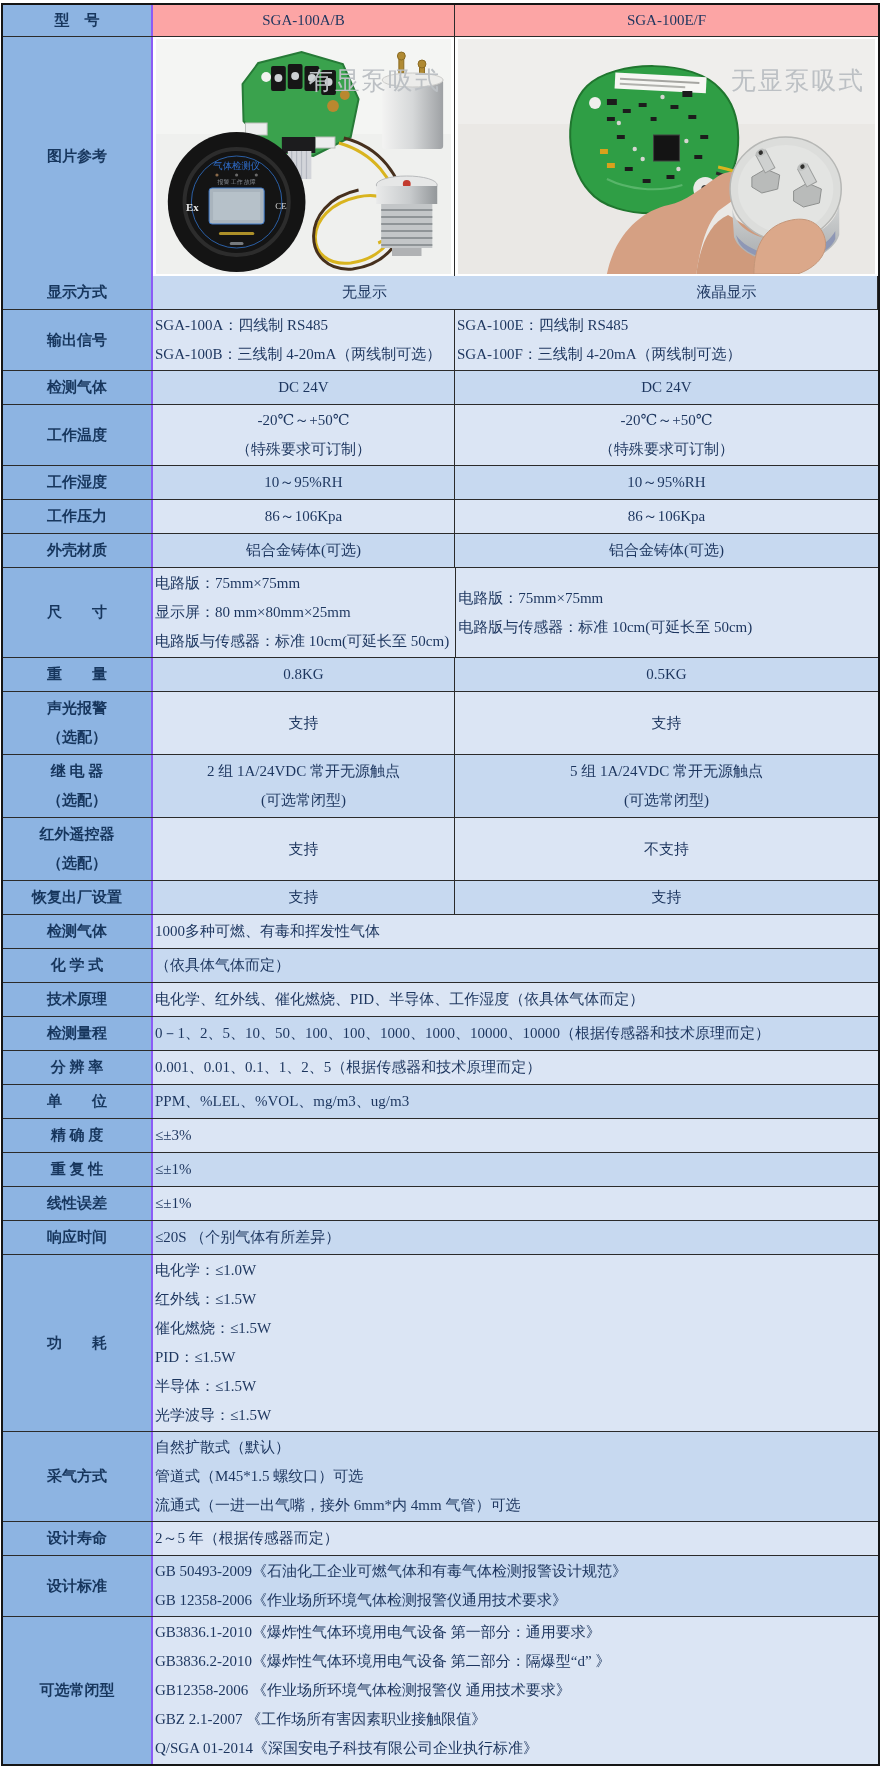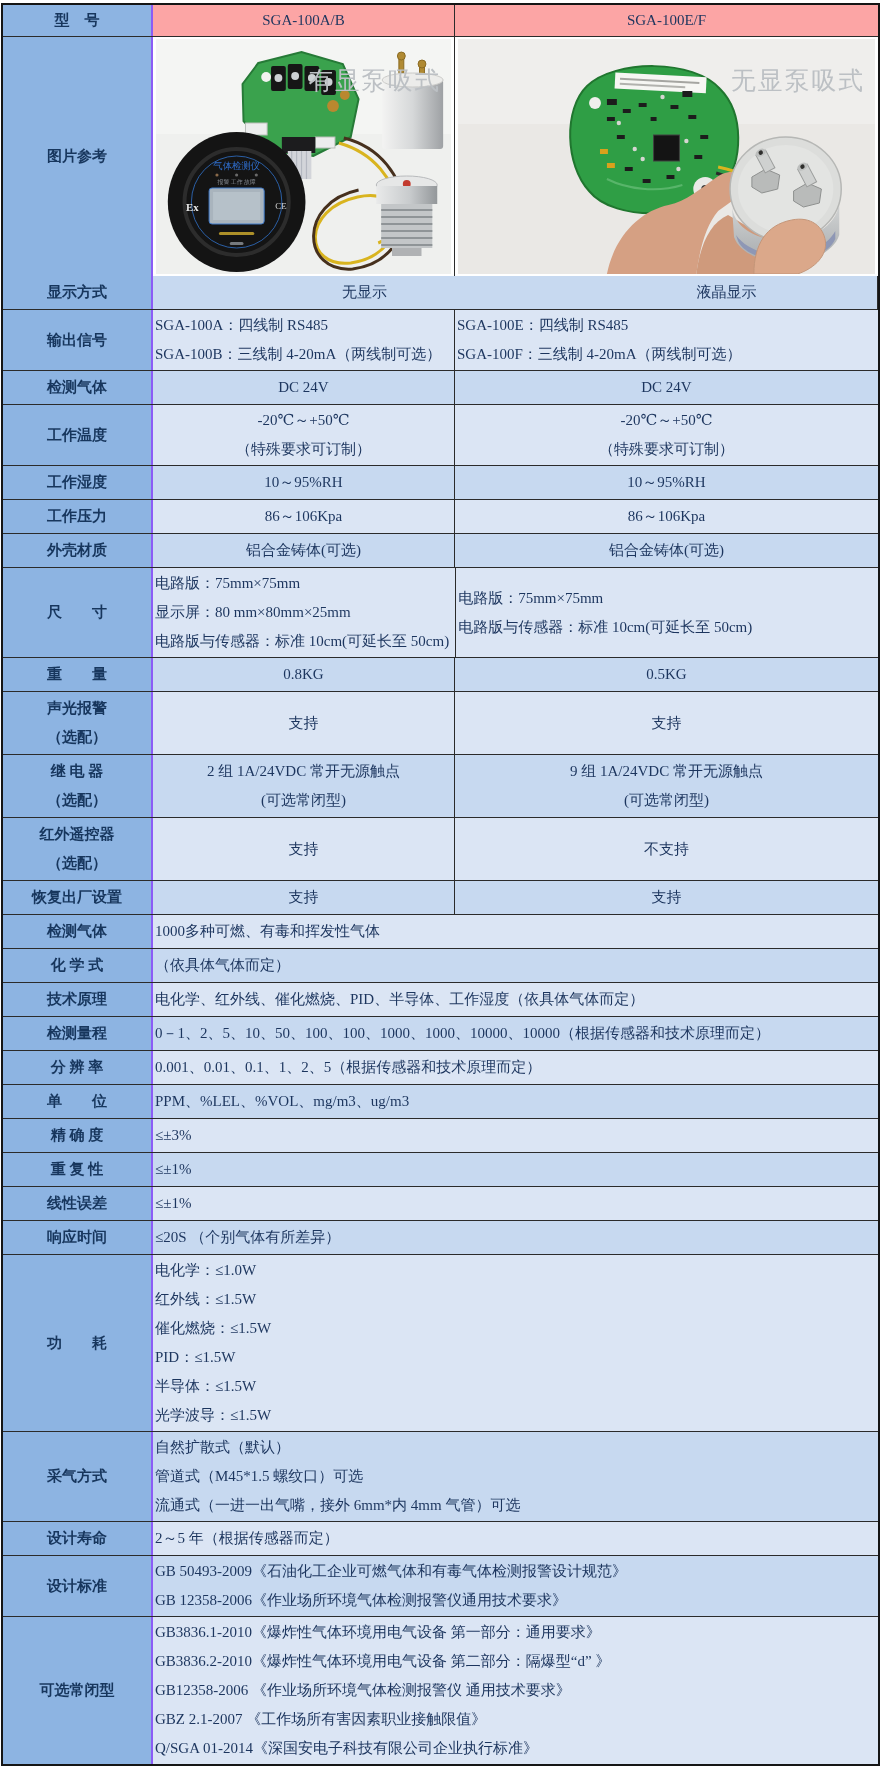--- a/index.html
+++ b/index.html
@@ -353,21 +353,21 @@
       <div class="row tone-a">
         <div class="cell label-cell">
           <div class="line">继 电 器</div>
           <div class="line">（选配）</div>
         </div>
         <div class="cell data-cell col-a">
           <div class="line">2 组 1A/24VDC 常开无源触点</div>
           <div class="line">(可选常闭型)</div>
         </div>
         <div class="cell data-cell col-b">
-          <div class="line">9 组 1A/24VDC 常开无源触点</div>
+          <div class="line">5 组 1A/24VDC 常开无源触点</div>
           <div class="line">(可选常闭型)</div>
         </div>
       </div>
       <div class="row tone-b">
         <div class="cell label-cell">
           <div class="line">红外遥控器</div>
           <div class="line">（选配）</div>
         </div>
         <div class="cell data-cell col-a">
           <div class="line">支持</div>

